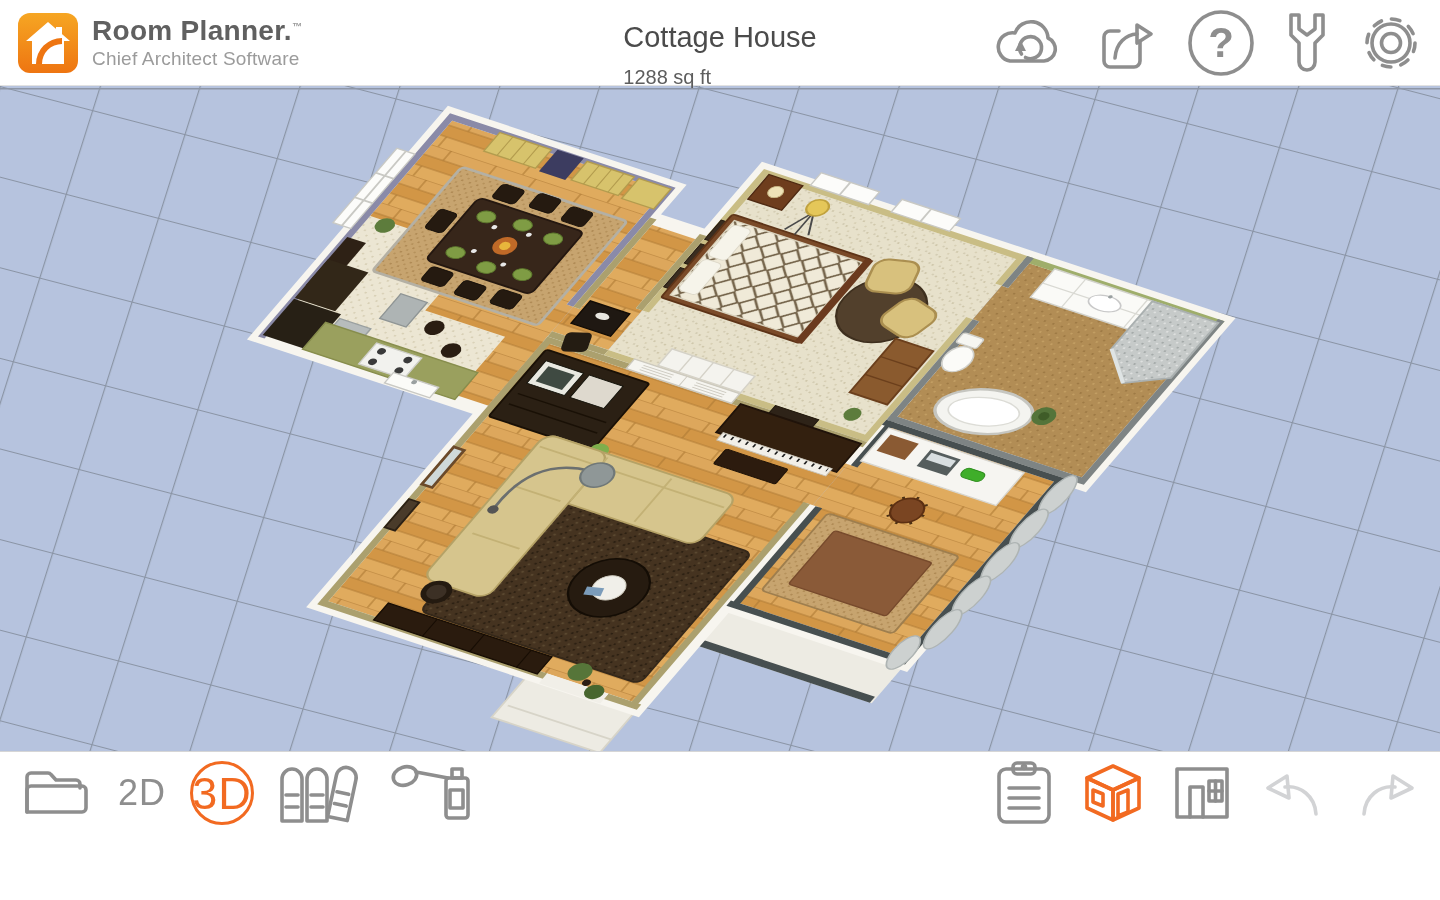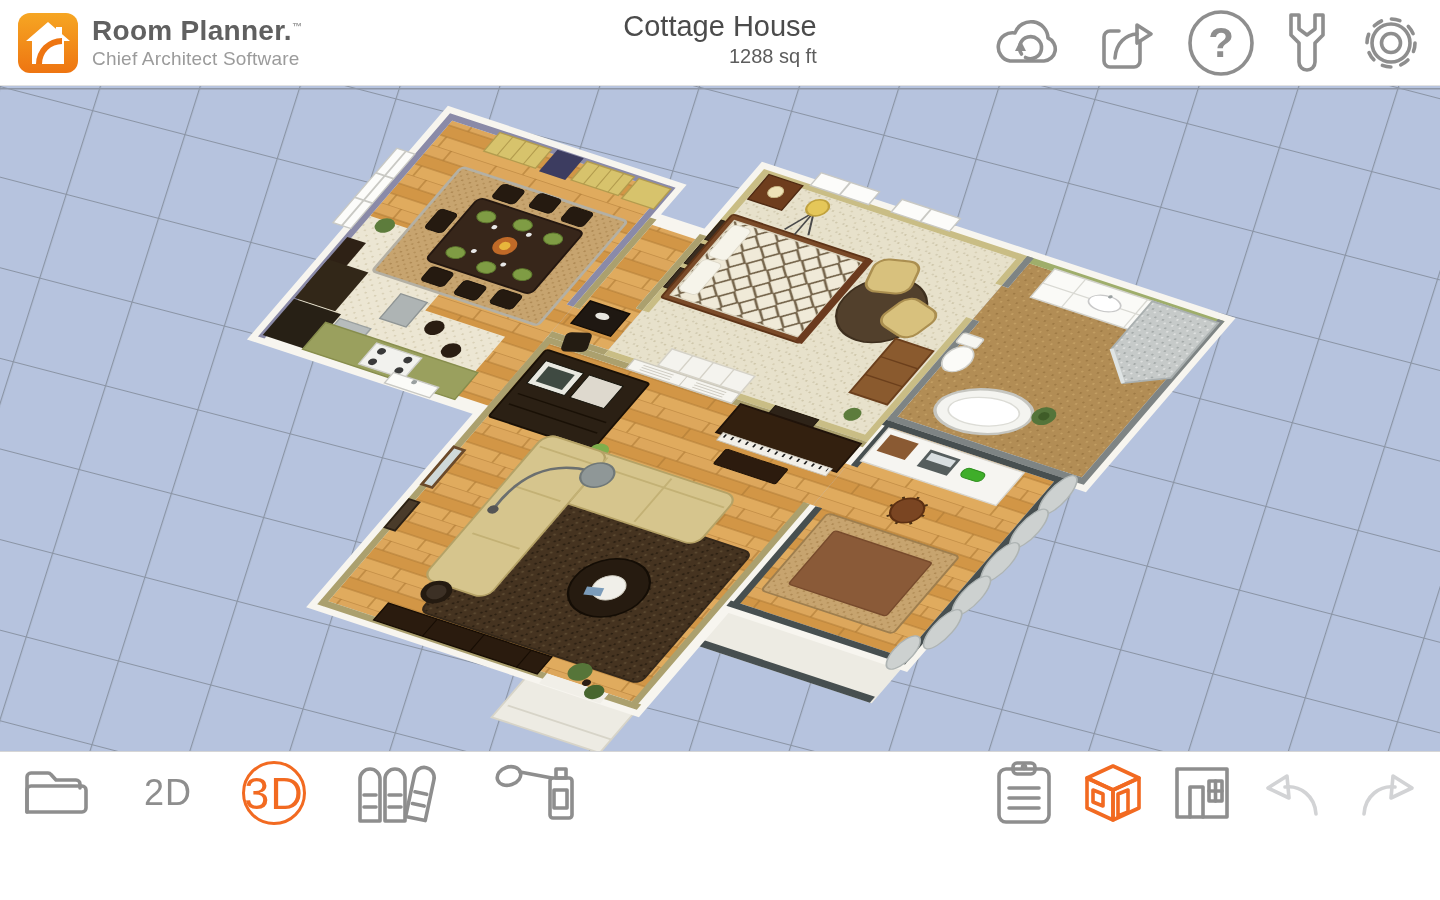--- a/index.html
+++ b/index.html
@@ -11,37 +11,37 @@
   body{width:1440px;height:900px;overflow:hidden;font-family:"Liberation Sans",sans-serif;background:#fff}
   .app{width:1440px;height:834px;display:flex;flex-direction:column}
 
   
   .topbar{height:85px;flex:0 0 85px;background:#fff;display:flex;align-items:center;padding:0 16px;position:relative;z-index:2}
   .brand{display:flex;align-items:center;gap:12px;cursor:pointer}
   .brand-text{display:flex;flex-direction:column;line-height:1.05}
   .brand-name{font-size:28px;color:#606060;font-weight:600;letter-spacing:.3px}
   .brand-name sup{font-size:10px;color:#9a9a9a}
   .brand-tagline{font-size:19px;color:#9b9b9b;margin-top:3px;letter-spacing:.2px}
-  .title-block{position:absolute;left:50%;top:10px;transform:translateX(-50%);text-align:right;cursor:pointer}
+  .title-block{position:absolute;left:50%;top:21px;transform:translateX(-50%);text-align:left;cursor:pointer}
   .title{font-size:29px;color:#4b4b4b}
-  .subtitle{font-size:20px;color:#5d5d5d;margin-top:2px}
+  .subtitle{font-size:20px;color:#5d5d5d;margin-top:12px}
   .topbar-actions{margin-left:auto;display:flex;align-items:center;gap:28px}
   .ibtn{background:none;border:none;padding:0;cursor:pointer;display:flex;align-items:center;justify-content:center}
   .icon{stroke:var(--c-icon);fill:none;stroke-width:3.6;stroke-linecap:round;stroke-linejoin:round}
   .icon.disabled{stroke:var(--c-icon-disabled)}
   .icon.accent{stroke:var(--c-accent)}
   .icon-fill{fill:var(--c-icon)}
 
   
   .canvas{flex:1 1 auto;position:relative;background:var(--c-canvas-bg);border-top:1px solid #e2e2e2;border-bottom:1px solid #d6d6d6;overflow:hidden}
   .canvas svg{display:block;width:100%;height:100%}
 
   
   .bottombar{height:82px;flex:0 0 82px;background:#fff;display:flex;align-items:center;padding:0 20px}
-  .group-left{display:flex;align-items:center;gap:50px}
+  .group-left{display:flex;align-items:center;gap:24px}
   .group-right{margin-left:auto;display:flex;align-items:center;gap:28px}
   .mode-label{font-size:36px;color:#8e8e8e;letter-spacing:1px;line-height:1}
   .mode-3d{width:64px;height:64px;border:3.5px solid var(--c-accent);border-radius:50%;display:flex;align-items:center;justify-content:center}
   .mode-3d .mode-label{color:var(--c-accent);font-size:45px}
 </style>
 </head>
 <body>
 
 <div class="app">
 

